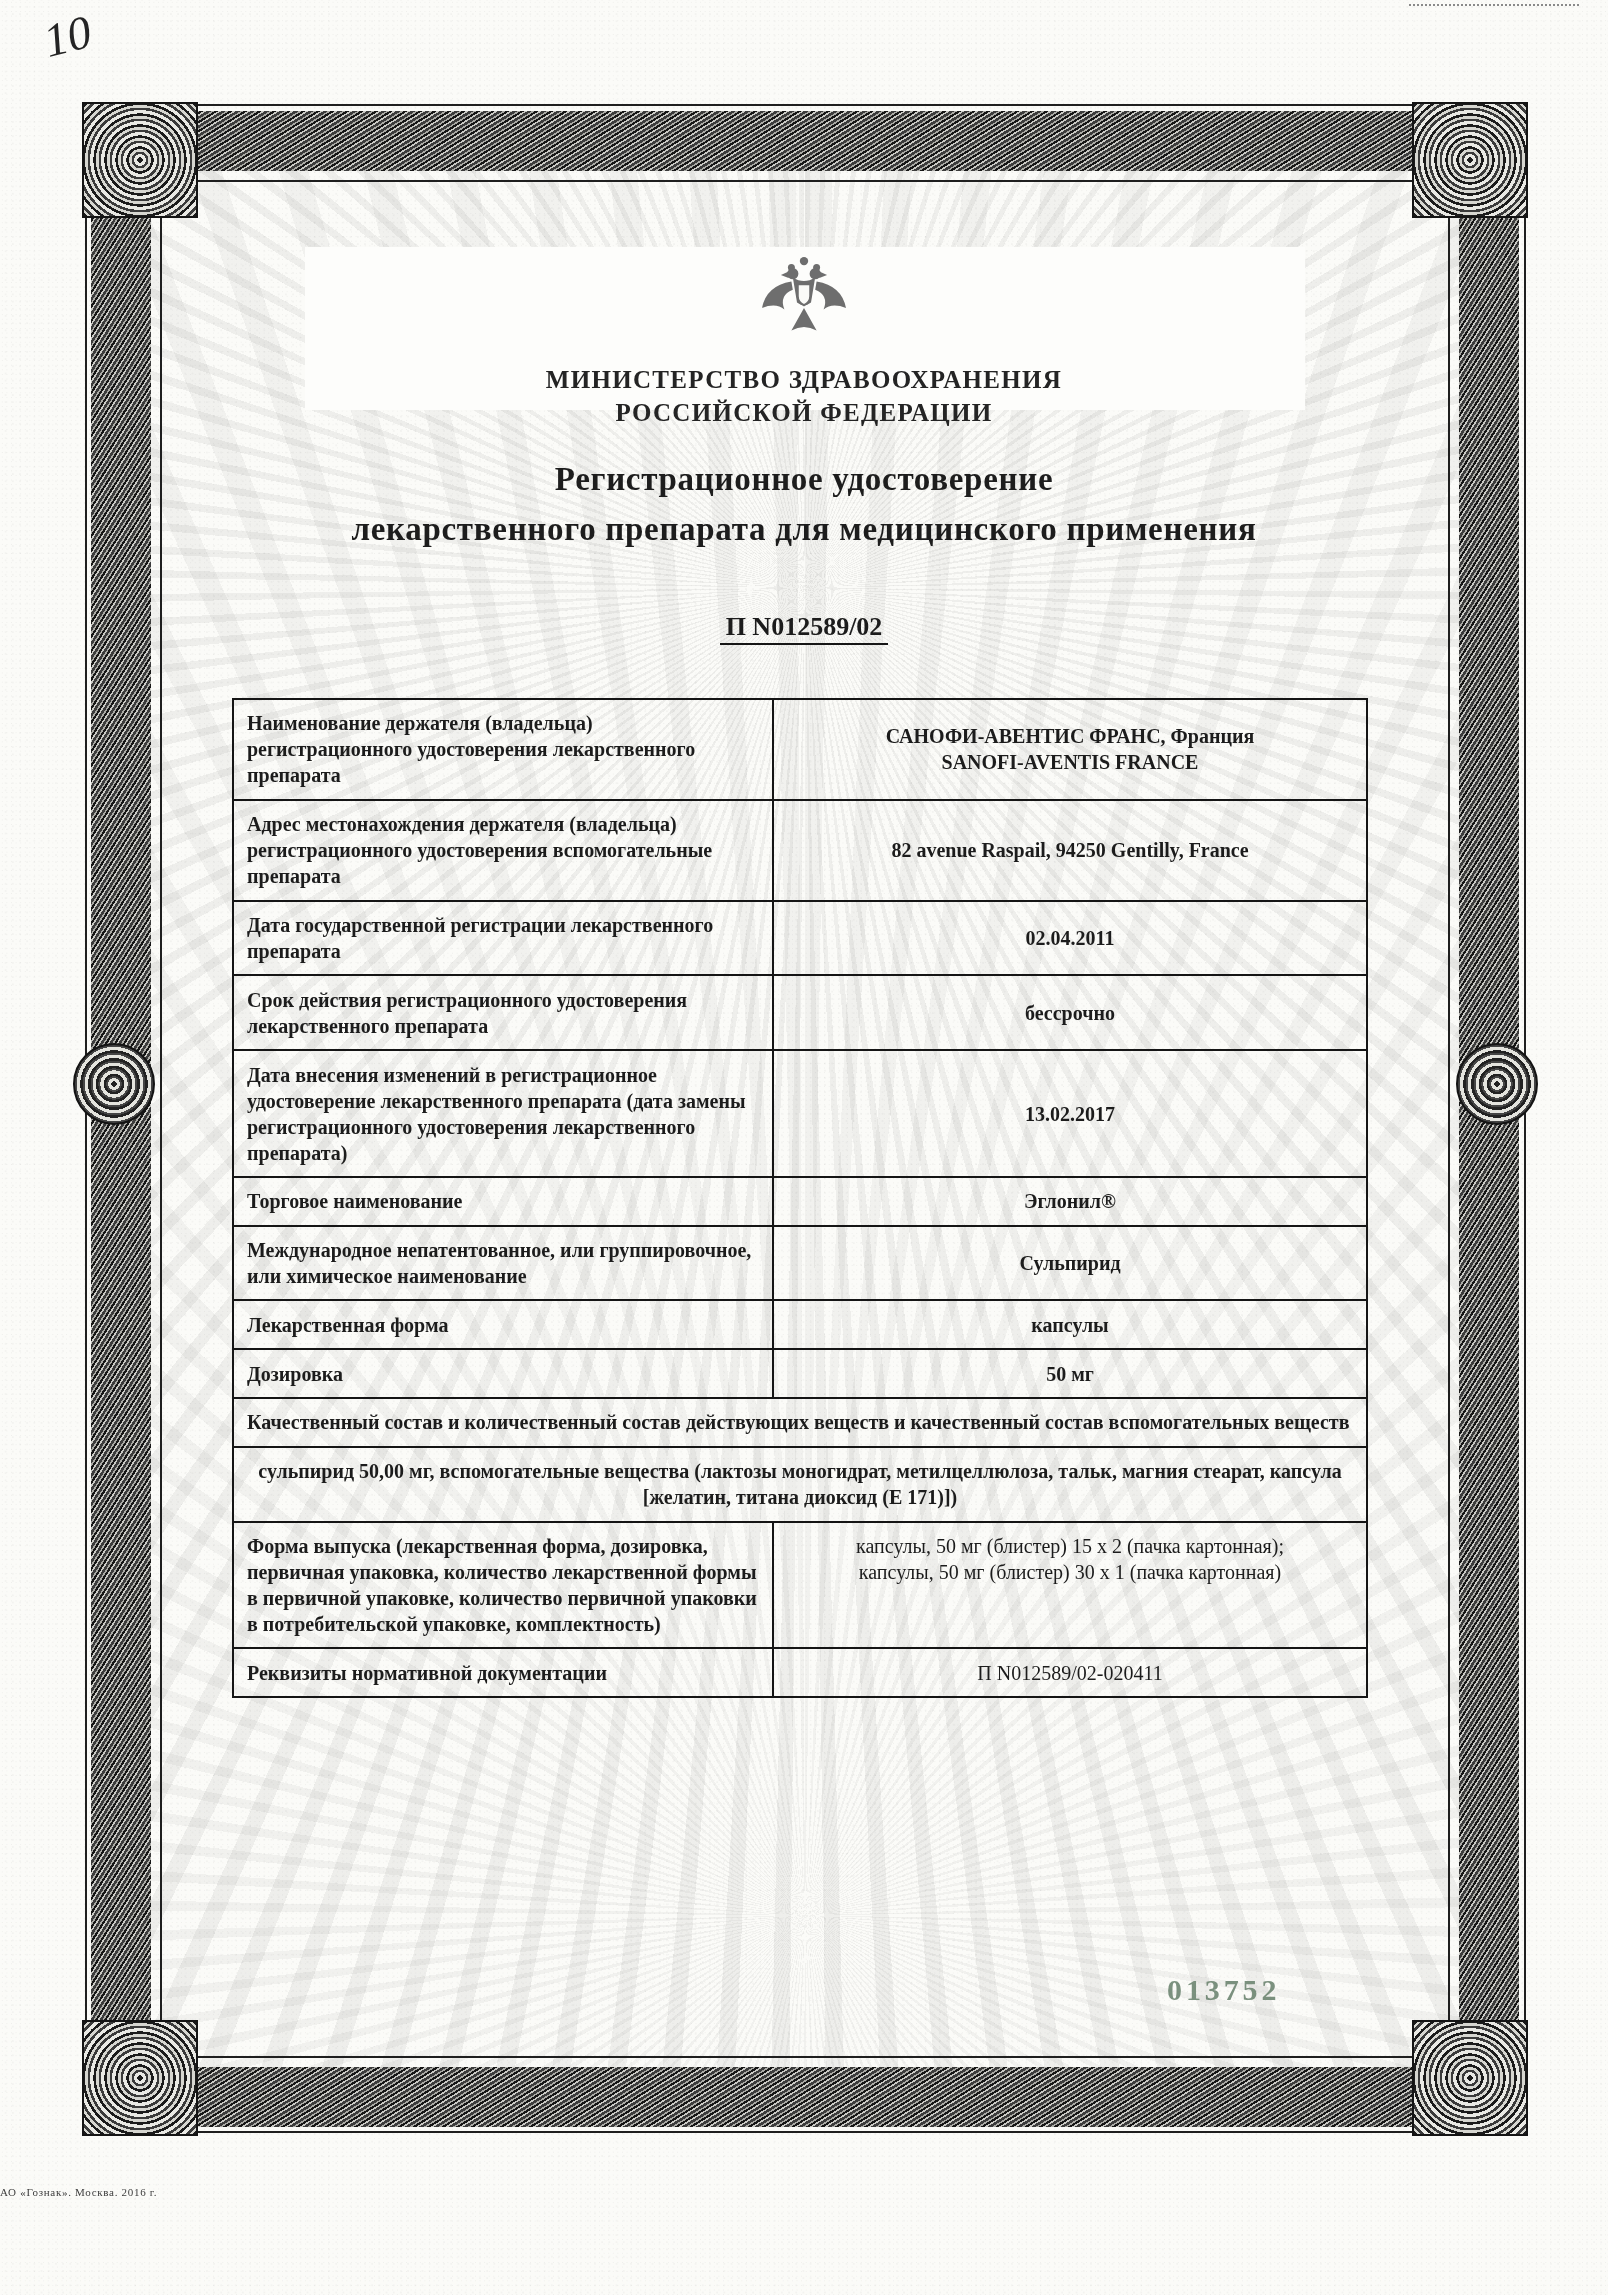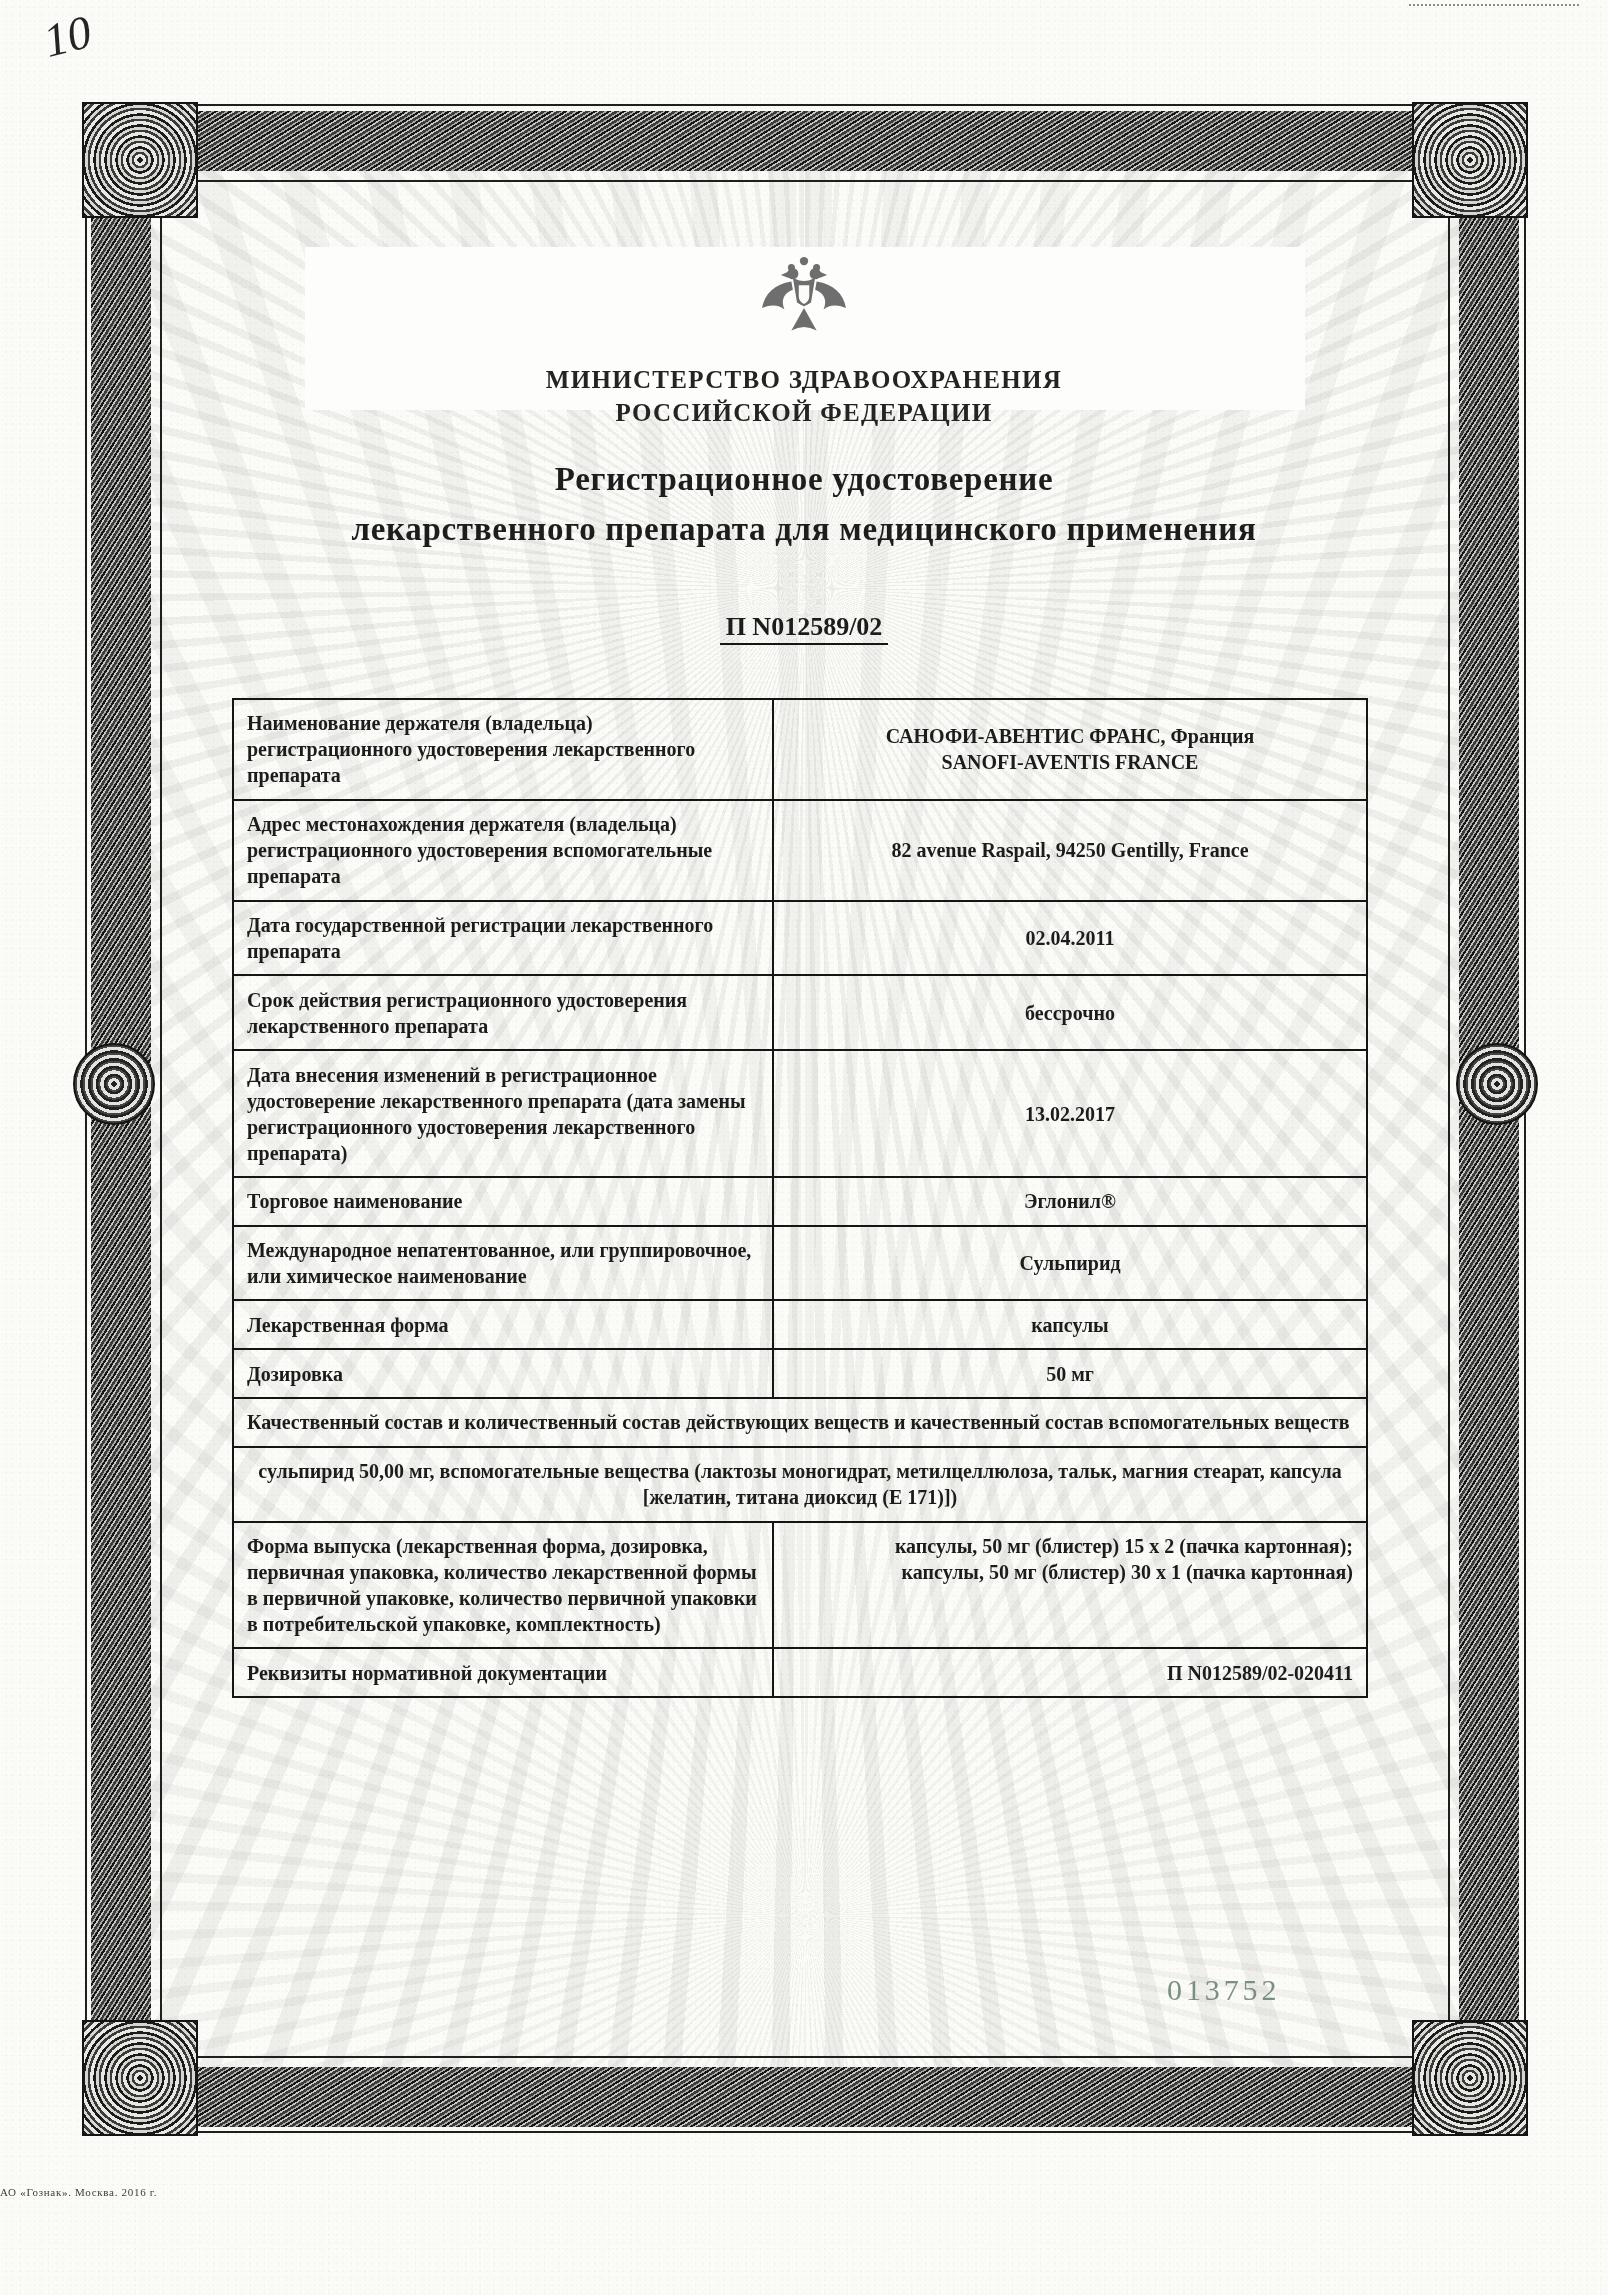--- a/index.html
+++ b/index.html
@@ -78,28 +78,28 @@
     border-collapse:collapse;table-layout:fixed;padding-left:38px;
   }
   table.cert td{
     border:2px solid #151515;
     padding:10.4px 13px;
     font-size:20px;line-height:1.3;
     background:transparent;
   }
   td.lbl{font-weight:700;text-align:left;vertical-align:top;}
   td.val{font-weight:700;text-align:center;vertical-align:middle;white-space:pre-line;}
-  td.val-left{font-weight:700;text-align:right;vertical-align:top;white-space:pre-line;}
+  td.val-left{font-weight:400;text-align:center;vertical-align:top;white-space:pre-line;}
   td.section{font-weight:700;text-align:center;vertical-align:middle;padding:9px 13px;}
   td.comp-head{font-weight:700;text-align:left;}
   td.comp-text{font-weight:700;text-align:center;}
   
   .serial{
     position:absolute;left:1167px;top:1973px;z-index:3;
-    font-size:30px;font-weight:400;letter-spacing:3.9px;color:#6e8672;opacity:.9;
+    font-size:30px;font-weight:700;letter-spacing:3.9px;color:#6e8672;opacity:.9;
   }
   .microprint{
     position:absolute;left:0;right:0;top:2186px;z-index:3;text-align:left;
     font-size:11px;letter-spacing:0.7px;color:#3d3d3d;
   }
 </style>
 </head>
 <body>
 
 <div class="sheet">

